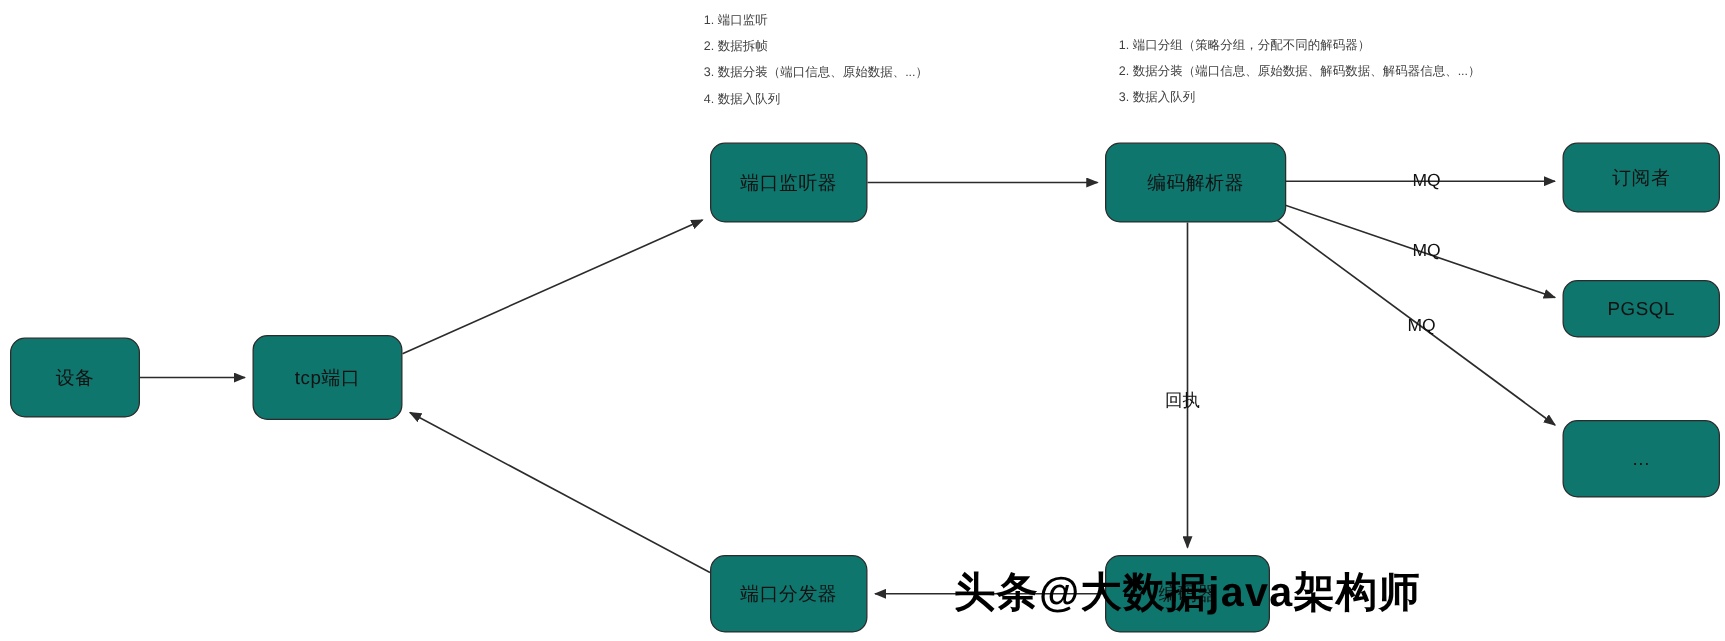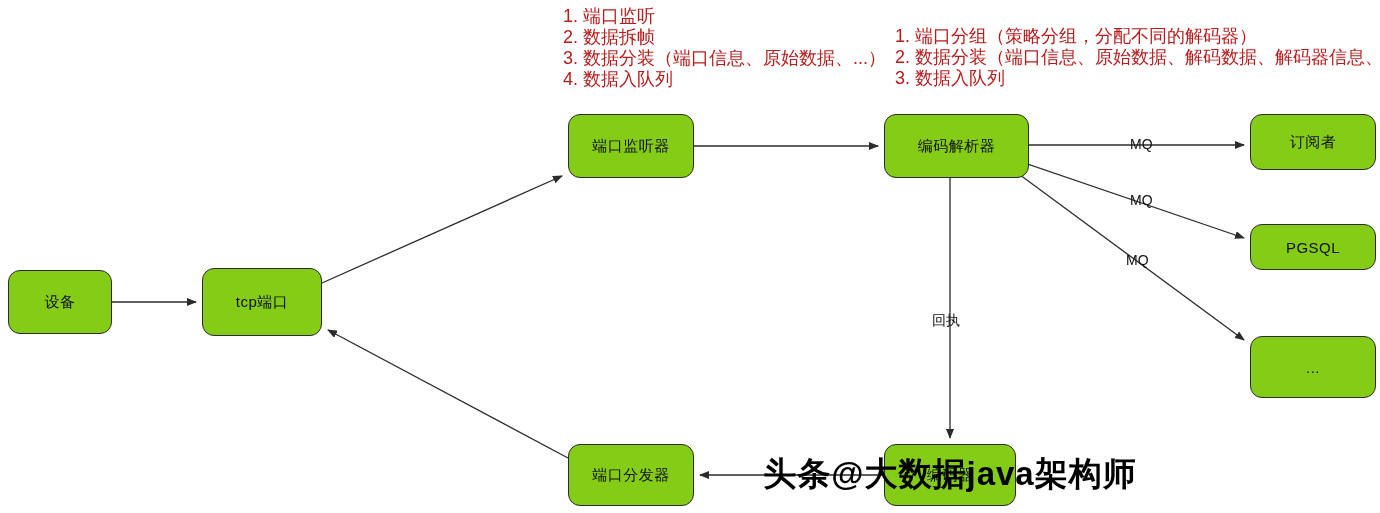--- a/index.html
+++ b/index.html
@@ -21,32 +21,32 @@
     top: 0;
     width: 1380px;
     height: 513px;
     pointer-events: none;
   }
   .node {
     position: absolute;
     box-sizing: border-box;
     border: 1.3px solid #2b2b2b;
     border-radius: 12px;
-    background: #84cc16;
+    background: #0f766e;
     display: flex;
     align-items: center;
     justify-content: center;
     font-size: 15px;
     color: #111111;
     letter-spacing: 0.5px;
   }
   .note {
     position: absolute;
-    font-size: 18px;
-    color: #b91c1c;
+    font-size: 10px;
+    color: #404040;
     line-height: 21px;
     white-space: pre;
   }
   .edge-label {
     position: absolute;
     font-size: 14px;
     color: #111111;
     white-space: pre;
   }
   .watermark {

